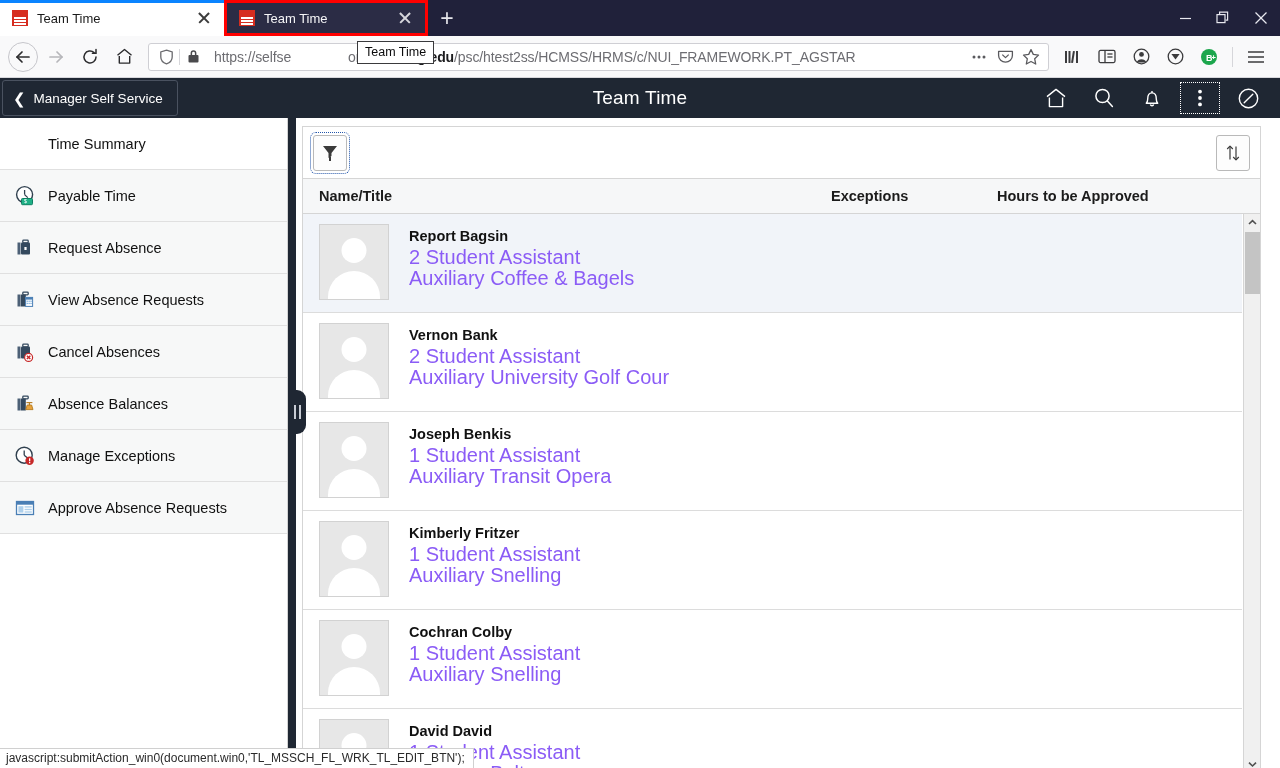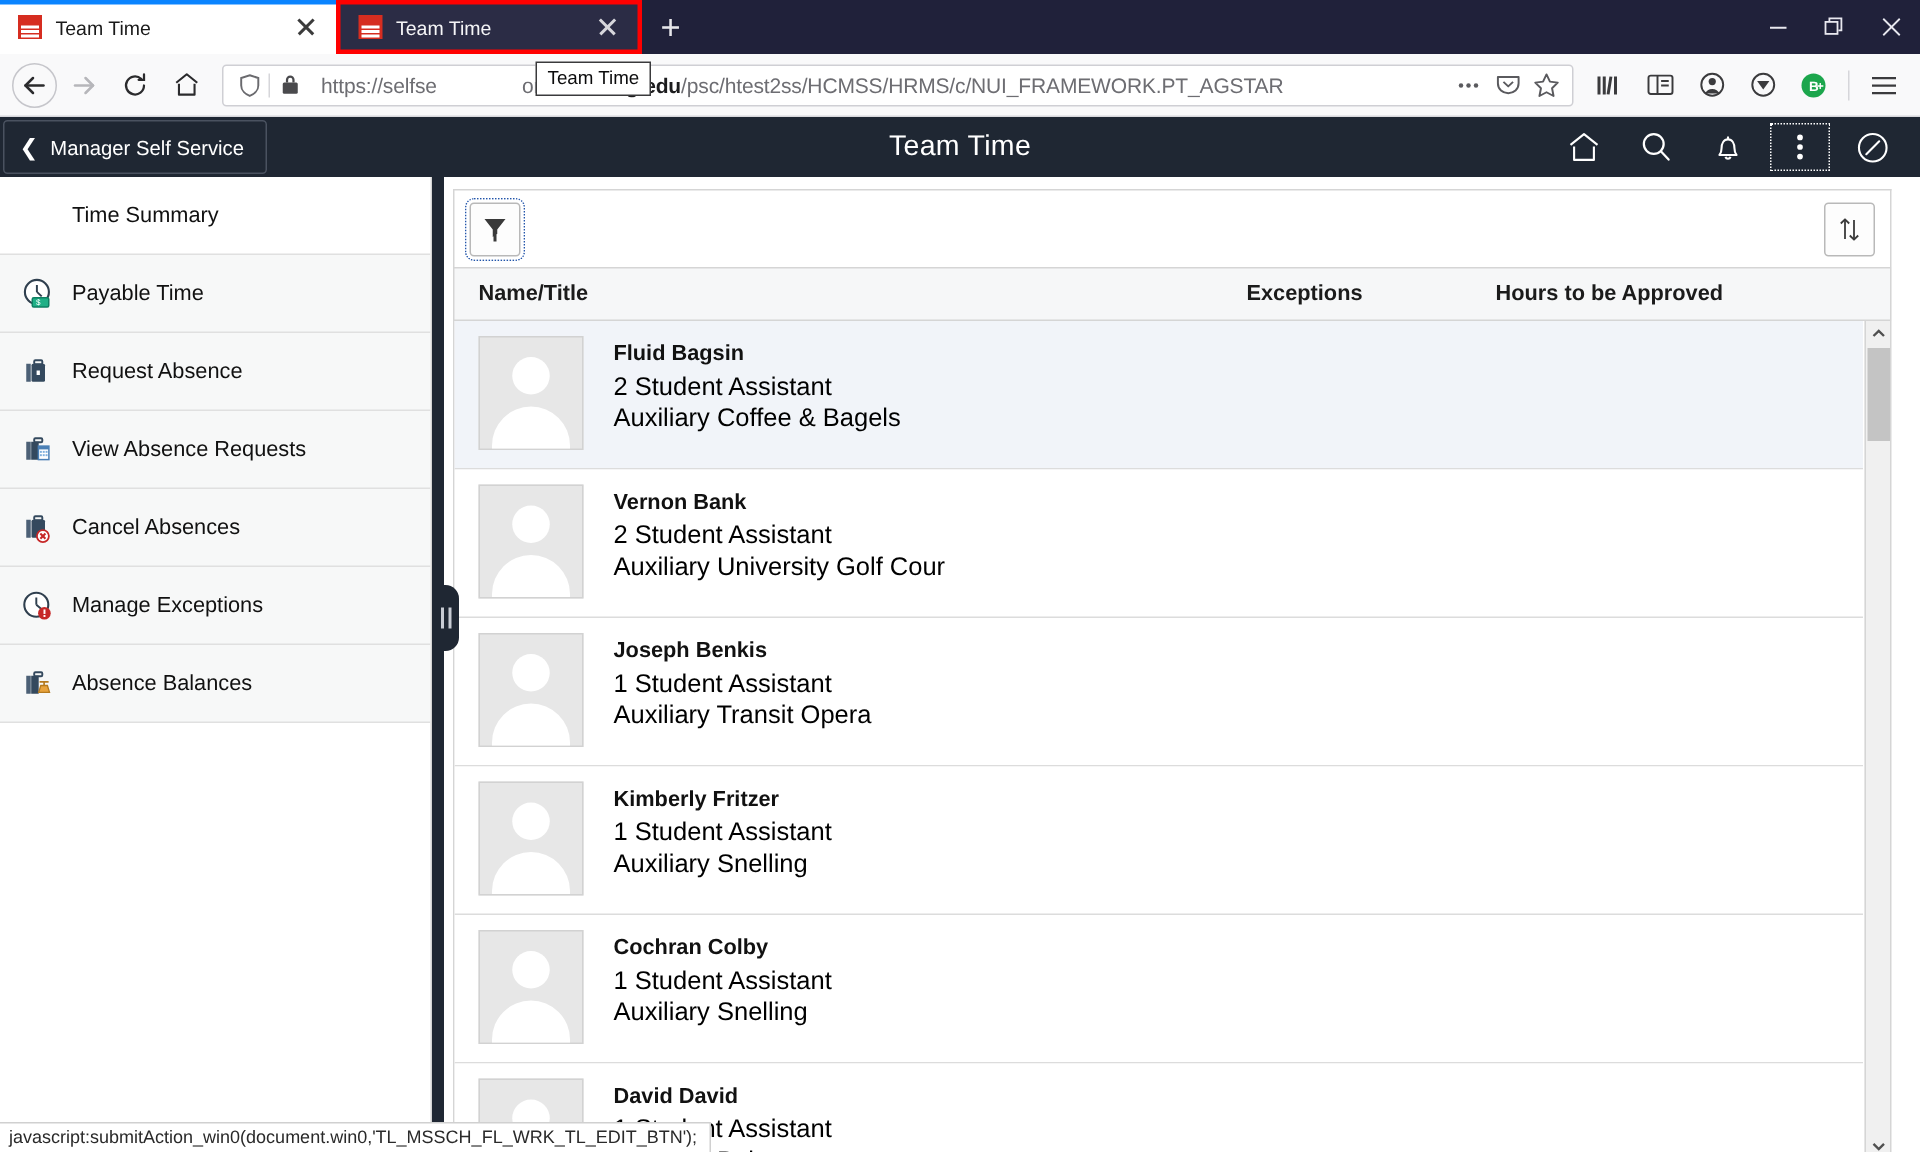--- a/index.html
+++ b/index.html
@@ -215,21 +215,21 @@
   .avatar .head {
     position: absolute; left: 50%; top: 13px; transform: translateX(-50%);
     width: 25px; height: 25px; border-radius: 50%; background: #fff;
   }
   .avatar .body {
     position: absolute; left: 50%; bottom: -12px; transform: translateX(-50%);
     width: 52px; height: 40px; border-radius: 26px 26px 0 0; background: #fff;
   }
   .rowtext { padding-top: 2px; }
   .rname { font-size: 14.5px; font-weight: bold; color: #111; line-height: 21px; }
-  .rtitle, .rdept { font-size: 17px; color: #000000; line-height: 21px; }
+  .rtitle, .rdept { font-size: 20px; color: #8b5cf6; line-height: 21px; }
 
   
   .vscroll {
     position: absolute; right: 0; top: 0; width: 17px; height: 559px;
     background: #f0f0f0; border-left: 1px solid #d5d5d5;
   }
   .vs-arrow {
     position: absolute; left: 0; width: 17px; height: 17px;
     display: flex; align-items: center; justify-content: center;
     color: #505050; font-size: 9px;
@@ -529,46 +529,59 @@
               <line x1="12.9" y1="14.7" x2="16.3" y2="18.1" stroke="#c62828" stroke-width="1.4"></line>
               <line x1="16.3" y1="14.7" x2="12.9" y2="18.1" stroke="#c62828" stroke-width="1.4"></line>
             </svg>
           </span>
           <span class="side-label">Cancel Absences</span>
         </div>
 
         <div class="side-item">
           <span class="side-icon">
             <svg width="22" height="22" viewBox="0 0 22 22">
+              <rect x="3.5" y="5.5" width="3" height="12" fill="#4c6076"></rect>
+              <rect x="6.8" y="5.5" width="5" height="12" fill="#34495e"></rect>
+              <rect x="8.8" y="3.2" width="5.4" height="2.6" rx="0.8" fill="none" stroke="#34495e" stroke-width="1.3"></rect>
+              <path d="M11.8 16.6h7.2l-1.4-4.6h-4.4z" fill="#e8a33d" stroke="#b57a1e" stroke-width="0.9"></path>
+              <line x1="15.4" y1="9.4" x2="15.4" y2="12.2" stroke="#b57a1e" stroke-width="1.1"></line>
+              <line x1="12.4" y1="9.6" x2="18.4" y2="9.6" stroke="#b57a1e" stroke-width="1.1"></line>
+            </svg>
+          </span>
+          <span class="side-label">Absence Balances</span>
+        </div>
+
+        <div class="side-item">
+          <span class="side-icon">
+            <svg width="22" height="22" viewBox="0 0 22 22">
               <circle cx="10.2" cy="10.2" r="8" fill="#fff" stroke="#30404f" stroke-width="1.4"></circle>
               <line x1="10.2" y1="10.2" x2="10.2" y2="5.4" stroke="#30404f" stroke-width="1.3"></line>
               <line x1="10.2" y1="10.2" x2="13.6" y2="13" stroke="#30404f" stroke-width="1.3"></line>
               <circle cx="15.6" cy="15.8" r="4.2" fill="#c62828"></circle>
               <rect x="15" y="13.3" width="1.3" height="3" fill="#fff"></rect>
               <rect x="15" y="17" width="1.3" height="1.3" fill="#fff"></rect>
             </svg>
           </span>
           <span class="side-label">Manage Exceptions</span>
         </div>
 
+
         <div class="side-item">
           <span class="side-icon">
             <svg width="22" height="22" viewBox="0 0 22 22">
-              <rect x="3.5" y="5.5" width="3" height="12" fill="#4c6076"></rect>
-              <rect x="6.8" y="5.5" width="5" height="12" fill="#34495e"></rect>
-              <rect x="8.8" y="3.2" width="5.4" height="2.6" rx="0.8" fill="none" stroke="#34495e" stroke-width="1.3"></rect>
-              <path d="M11.8 16.6h7.2l-1.4-4.6h-4.4z" fill="#e8a33d" stroke="#b57a1e" stroke-width="0.9"></path>
-              <line x1="15.4" y1="9.4" x2="15.4" y2="12.2" stroke="#b57a1e" stroke-width="1.1"></line>
-              <line x1="12.4" y1="9.6" x2="18.4" y2="9.6" stroke="#b57a1e" stroke-width="1.1"></line>
+              <rect x="2.5" y="4.5" width="17" height="13" fill="#fff" stroke="#4a7fb5" stroke-width="1.3"></rect>
+              <rect x="2.5" y="4.5" width="17" height="3.2" fill="#4a7fb5"></rect>
+              <rect x="4.4" y="9.2" width="5" height="6.4" fill="#aed0ec"></rect>
+              <rect x="10.6" y="9.2" width="7.2" height="1.4" fill="#aed0ec"></rect>
+              <rect x="10.6" y="11.8" width="7.2" height="1.4" fill="#aed0ec"></rect>
+              <rect x="10.6" y="14.3" width="7.2" height="1.4" fill="#aed0ec"></rect>
             </svg>
           </span>
-          <span class="side-label">Absence Balances</span>
-        </div>
-
-
+          <span class="side-label">Approve Absence Requests</span>
+        </div>
       </div>
 
       <div class="collapse-handle">
         <i></i>
           <i></i>
       </div>
 
       <div class="content">
 
         <div class="toolbar-row">
@@ -596,21 +609,21 @@
 
         <div class="list-wrap">
           <div class="list-scroll">
 
             <div class="row highlight">
               <div class="avatar">
                   <div class="head"></div>
                   <div class="body"></div>
                 </div>
               <div class="rowtext">
-                <div class="rname">Fluid Bagsin</div>
+                <div class="rname">Report Bagsin</div>
                 <div class="rtitle">2 Student Assistant</div>
                 <div class="rdept">Auxiliary Coffee &amp; Bagels</div>
               </div>
             </div>
 
             <div class="row">
               <div class="avatar">
                   <div class="head"></div>
                   <div class="body"></div>
                 </div>

